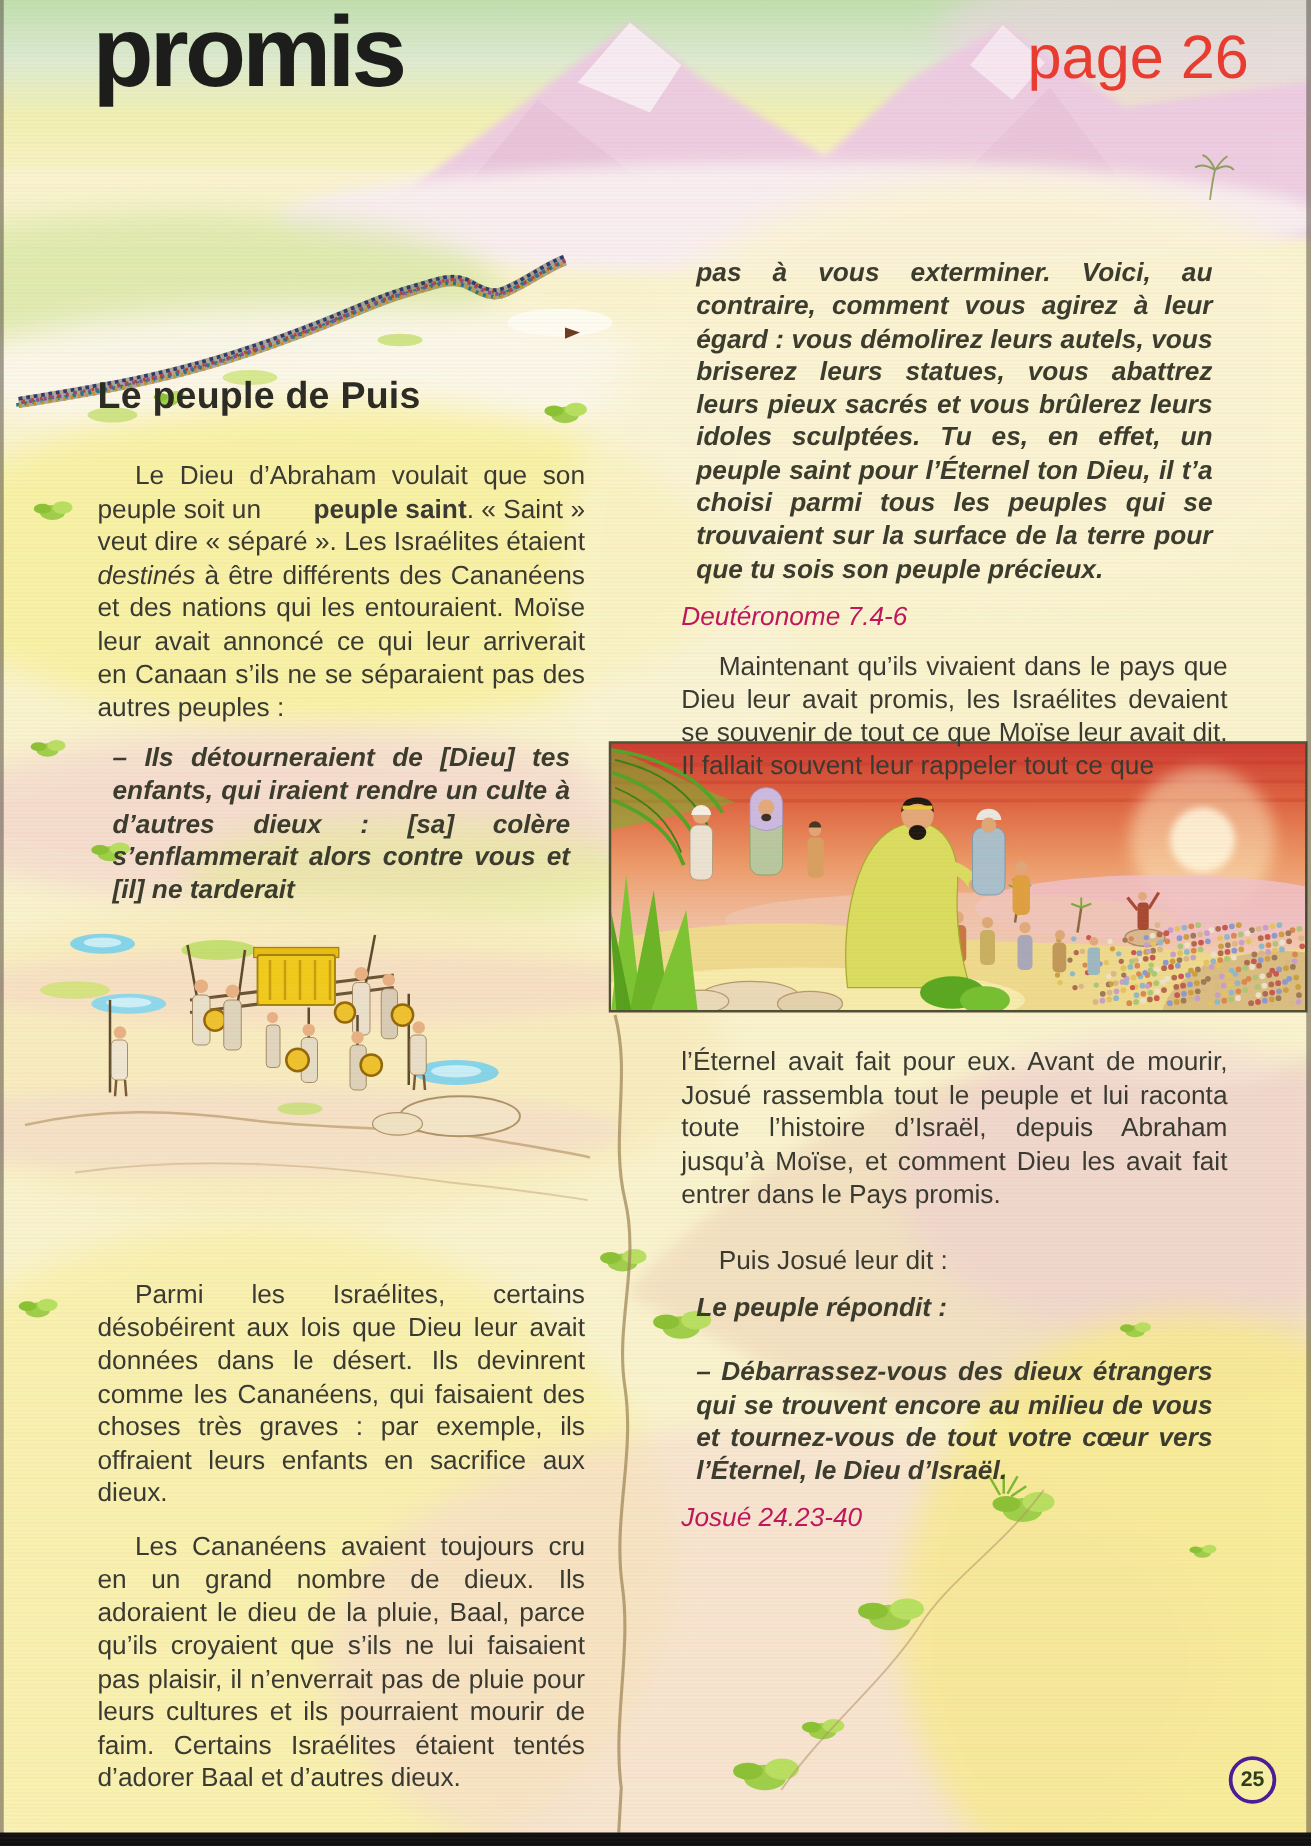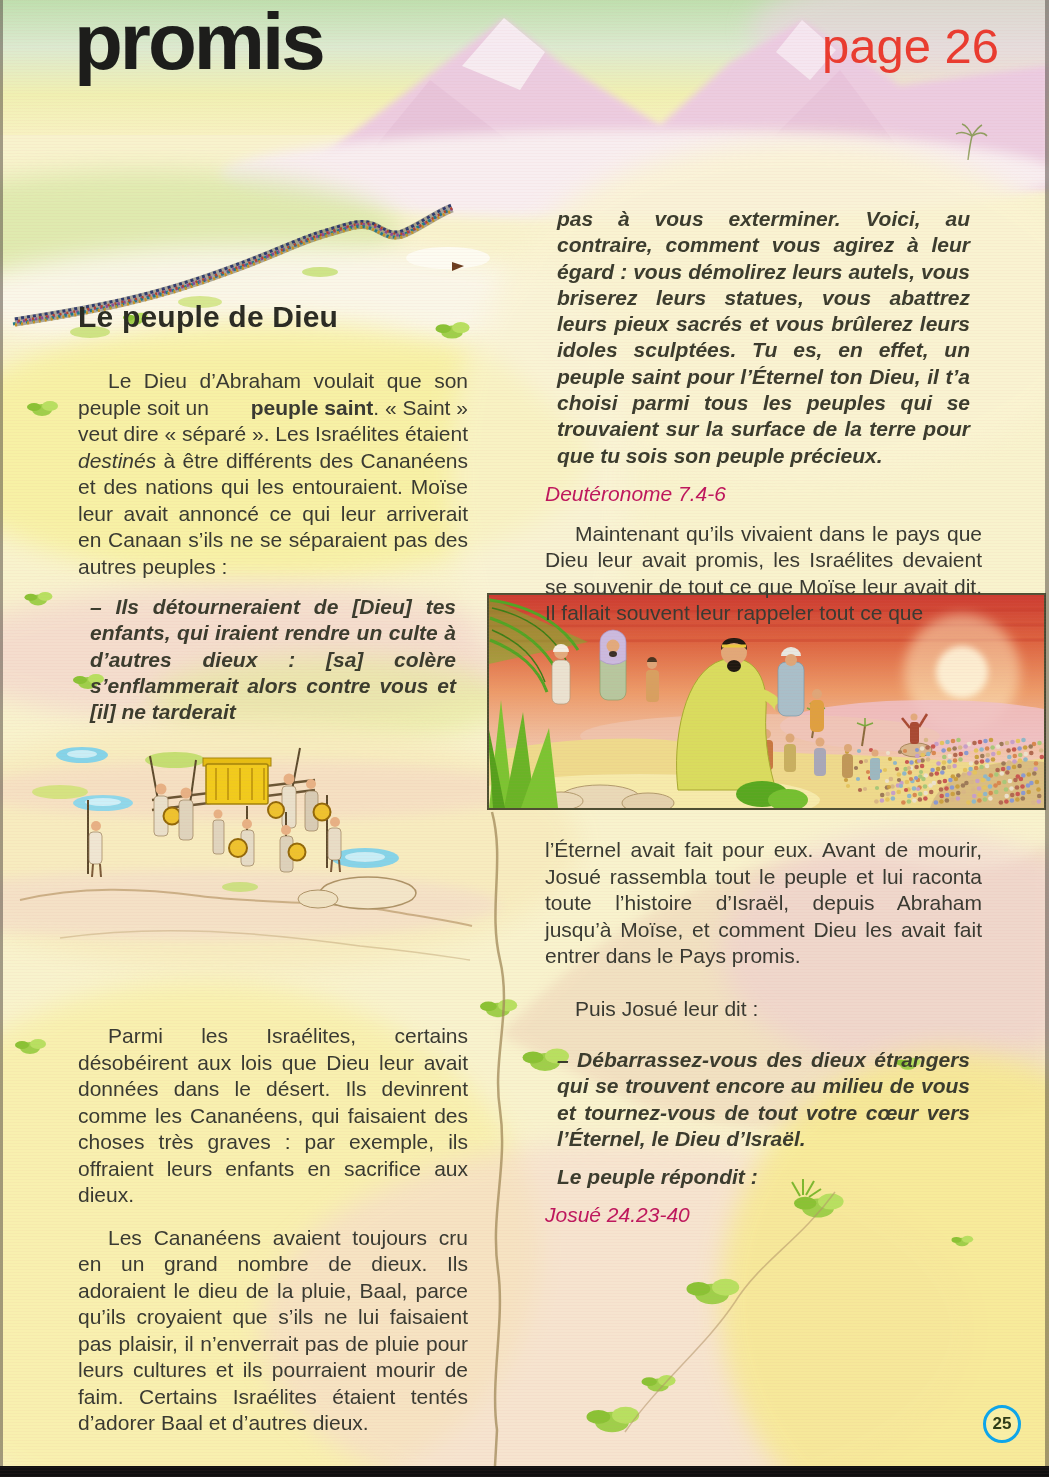--- a/index.html
+++ b/index.html
@@ -19,21 +19,21 @@
   .h1{font-size:30px;font-weight:700;color:#2c2c24;margin:0 0 34px 0;letter-spacing:.2px;}
   .para{font-size:21px;line-height:26.5px;text-align:justify;text-indent:30px;margin:0;hyphens:auto;}
   .para.noindent{text-indent:0;}
   .quote{font-size:21px;line-height:26.3px;text-align:justify;font-weight:700;font-style:italic;
     color:#3c3c2e;margin:12px;hyphens:auto;}
   .qline{text-align:left;}
   .ref{font-size:21px;line-height:26px;font-style:italic;font-weight:400;color:#be185d;margin:0;}
   .b{font-weight:700;margin-left:36px;}
   .i{font-style:italic;}
   .mt14{margin-top:14px;}.mt16{margin-top:16px;}.mt25{margin-top:25px;}.mt26{margin-top:26px;}
-  .pagenum{position:absolute;left:983px;top:1405px;width:38px;height:38px;border:3px solid #0ea5e9;
+  .pagenum{position:absolute;left:983px;top:1405px;width:38px;height:38px;border:3px solid #4c1d95;
     border-radius:50%;display:flex;align-items:center;justify-content:center;
     font-size:17px;font-weight:700;color:#2f3d18;background:rgba(250,245,190,.35);box-sizing:border-box;}
 </style>
 </head>
 <body>
 
 <div class="page">
 
 <svg id="bg" width="1049" height="1477" viewBox="0 0 1049 1477" xmlns="http://www.w3.org/2000/svg">
   <defs>
@@ -581,39 +581,39 @@
   <rect x="1045" y="0" width="4" height="1477" fill="#3a342c" opacity=".45"></rect>
   <rect x="0" y="1466" width="1049" height="11" fill="#101010"></rect>
 </svg>
 
 <div class="stripes"></div>
 
 <div class="title">promis</div>
 <div class="pagelabel">page 26</div>
 
 <div class="colL">
-  <h2 class="h1">Le peuple de Dieu</h2>
+  <h2 class="h1">Le peuple de Puis</h2>
   <p class="para"><span>Le Dieu d’Abraham voulait que son peuple soit un </span><span class="b">peuple saint</span><span>. «&nbsp;Saint&nbsp;» veut dire «&nbsp;séparé&nbsp;». Les Israélites étaient </span><span class="i">destinés</span><span> à être différents des Cananéens et des nations qui les entouraient. Moïse leur avait annoncé ce qui leur arriverait en Canaan s’ils ne se séparaient pas des autres peuples :</span></p>
   <p class="quote mt14">– Ils détourneraient de [Dieu] tes enfants, qui iraient rendre un culte à d’autres dieux : [sa] colère s’enflammerait alors contre vous et [il] ne tarderait</p>
 </div>
 
 <div class="colL2">
   <p class="para">Parmi les Israélites, certains désobéirent aux lois que Dieu leur avait données dans le désert. Ils devinrent comme les Cananéens, qui faisaient des choses très graves : par exemple, ils offraient leurs enfants en sacrifice aux dieux.</p>
   <p class="para mt16">Les Cananéens avaient toujours cru en un grand nombre de dieux. Ils adoraient le dieu de la pluie, Baal, parce qu’ils croyaient que s’ils ne lui faisaient pas plaisir, il n’enverrait pas de pluie pour leurs cultures et ils pourraient mourir de faim. Certains Israélites étaient tentés d’adorer Baal et d’autres dieux.</p>
 </div>
 
 <div class="colR">
   <p class="quote">pas à vous exterminer. Voici, au contraire, comment vous agirez à leur égard : vous démolirez leurs autels, vous briserez leurs statues, vous abattrez leurs pieux sacrés et vous brûlerez leurs idoles sculptées. Tu es, en effet, un peuple saint pour l’Éternel ton Dieu, il t’a choisi parmi tous les peuples qui se trouvaient sur la surface de la terre pour que tu sois son peuple précieux.</p>
   <p class="ref">Deutéronome 7.4-6</p>
   <p class="para mt14">Maintenant qu’ils vivaient dans le pays que Dieu leur avait promis, les Israélites devaient se souvenir de tout ce que Moïse leur avait dit. Il fallait souvent leur rappeler tout ce que</p>
 </div>
 
 <div class="colR2">
   <p class="para noindent">l’Éternel avait fait pour eux. Avant de mourir, Josué rassembla tout le peuple et lui raconta toute l’histoire d’Israël, depuis Abraham jusqu’à Moïse, et comment Dieu les avait fait entrer dans le Pays promis.</p>
   <p class="para mt26">Puis Josué leur dit :</p>
+  <p class="quote qline">Le peuple répondit :</p>
   <p class="quote mt25">– Débarrassez-vous des dieux étrangers qui se trouvent encore au milieu de vous et tournez-vous de tout votre cœur vers l’Éternel, le Dieu d’Israël.</p>
-  <p class="quote qline">Le peuple répondit :</p>
   <p class="ref">Josué 24.23-40</p>
 </div>
 
 <div class="pagenum">25</div>
 
 </div>
 
 </body></html>

